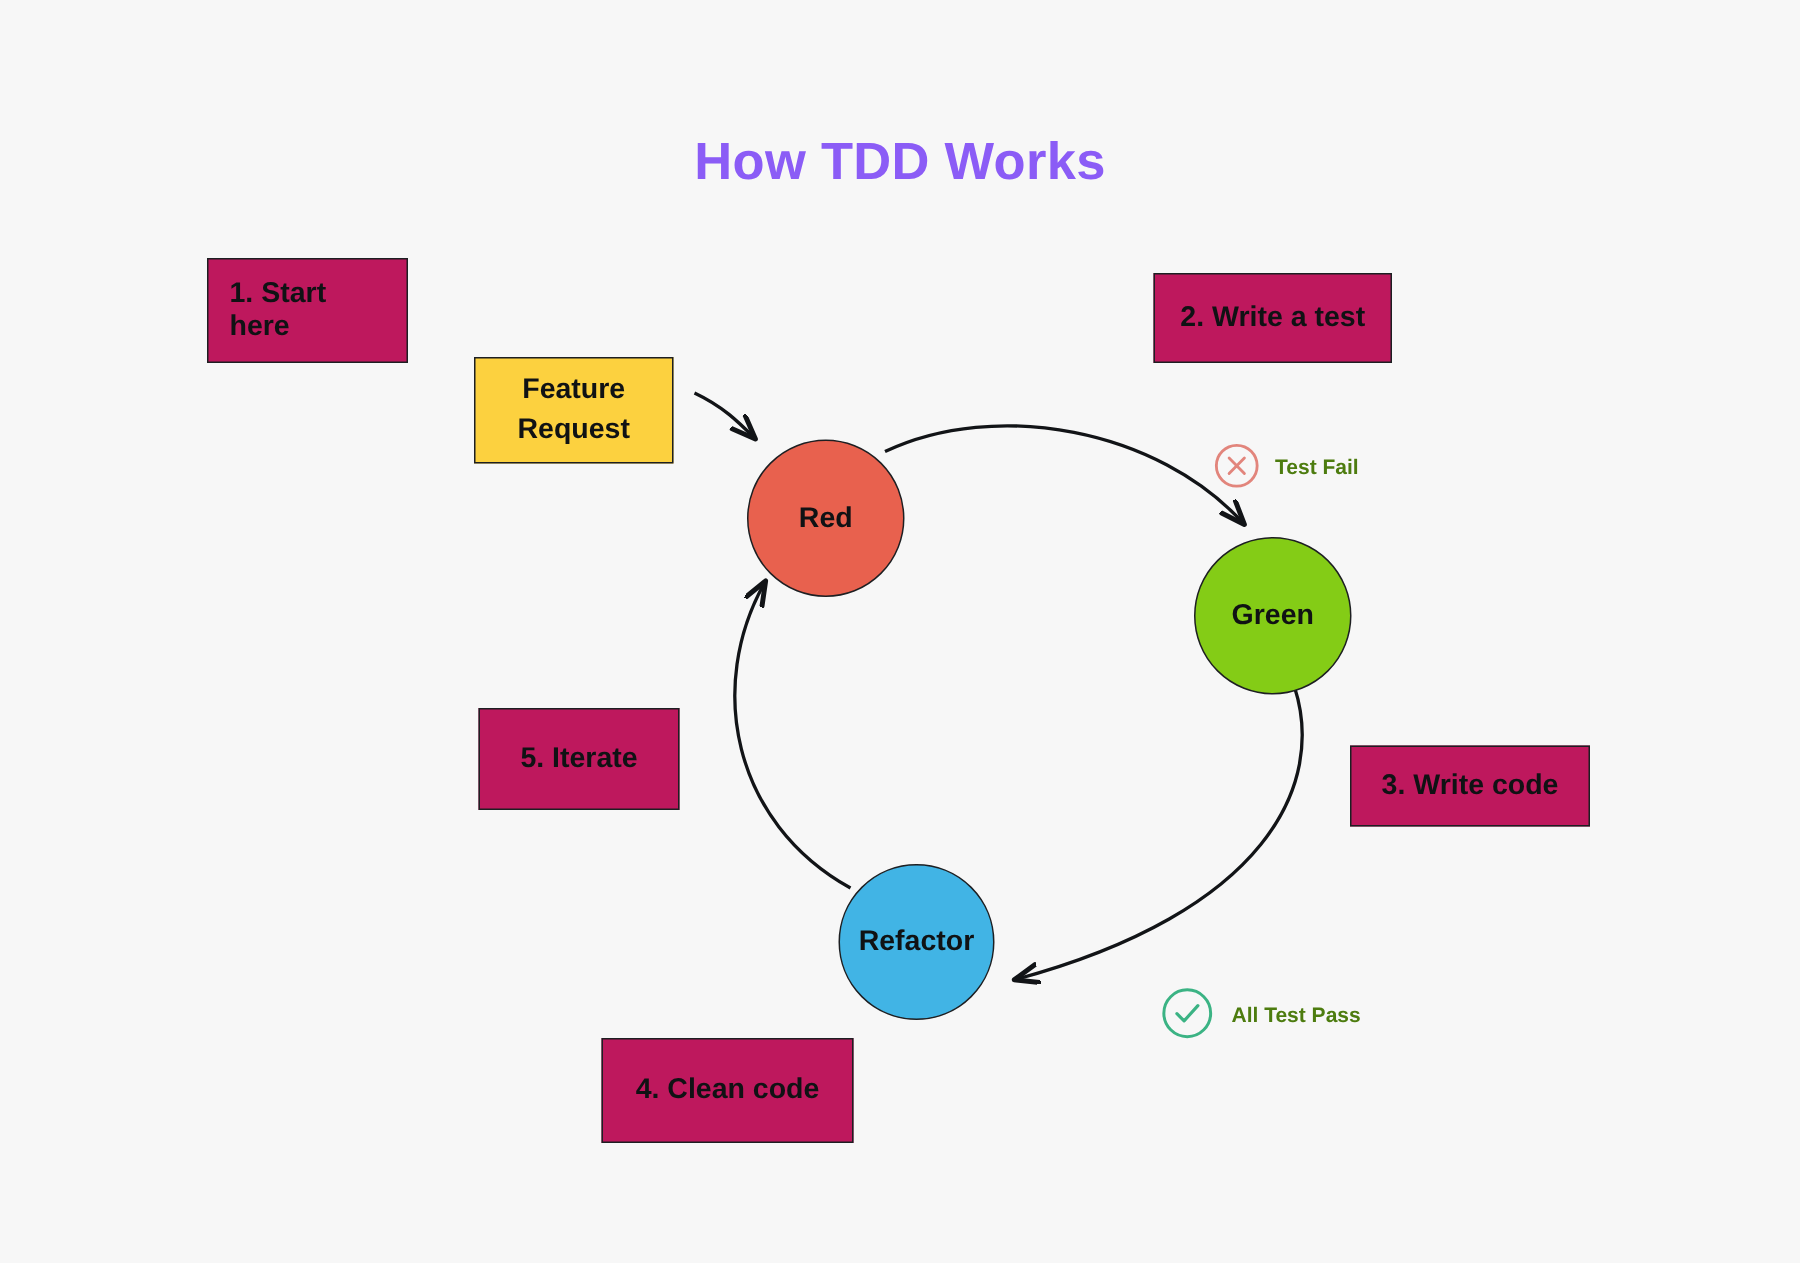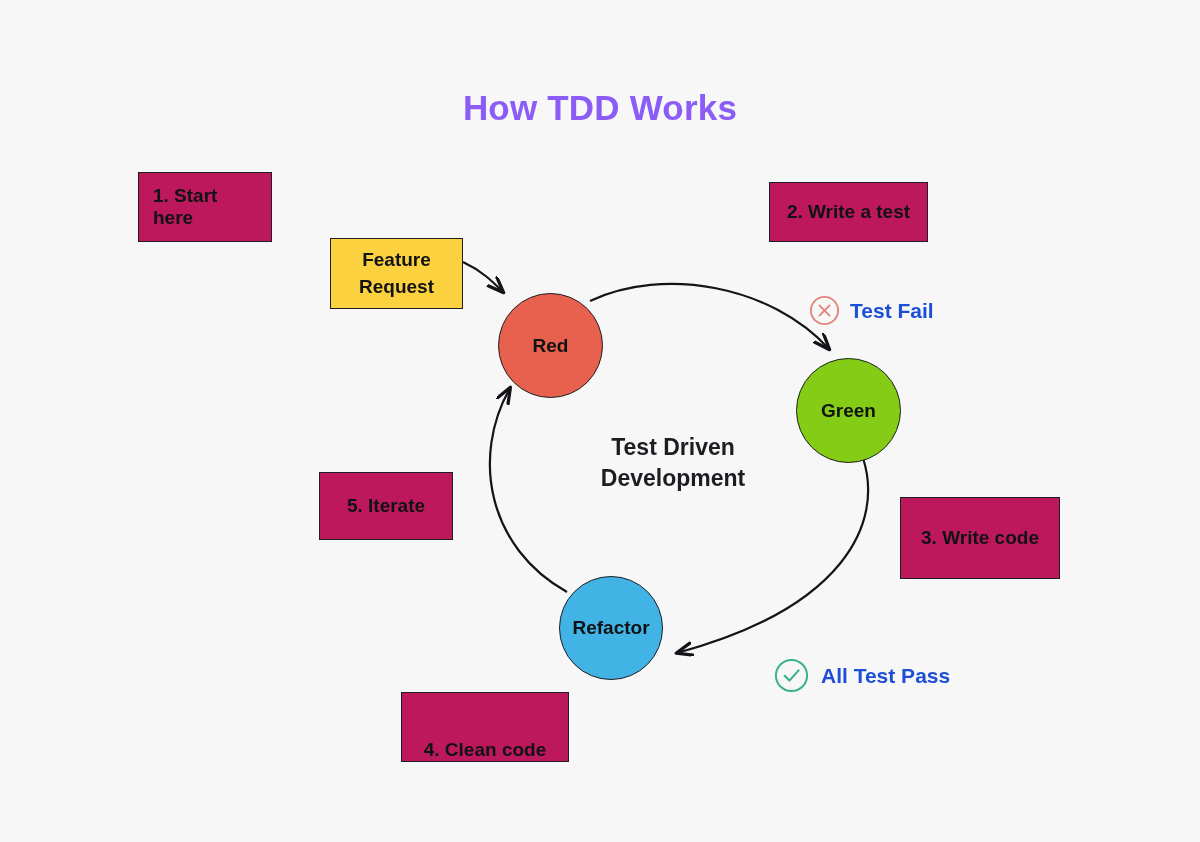--- a/index.html
+++ b/index.html
@@ -95,23 +95,23 @@
     width: 260px;
   }
 
   .status-item {
     position: absolute;
     display: flex;
     align-items: center;
     gap: 9px;
   }
   .status-item .status-text {
-    font-size: 21px;
+    font-size: 14px;
     font-weight: bold;
-    color: #1d4ed8;
+    color: #4d7c0f;
     white-space: nowrap;
   }
   .status-icon { display: block; }
 </style>
 </head>
 <body>
 
 <div id="canvas">
 
   <div class="page-title">How TDD Works</div>
@@ -133,53 +133,49 @@
   </svg>
 
   <div class="note-box" style="left:138px; top:172px; width:134px; height:70px;">
     <span>1. Start here</span>
   </div>
 
   <div class="note-box" style="left:769px; top:182px; width:159px; height:60px;">
     <span>2. Write a test</span>
   </div>
 
-  <div class="note-box" style="left:900px; top:497px; width:160px; height:82px;justify-content:center;">
+  <div class="note-box" style="left:900px; top:497px; width:160px; height:54px;justify-content:center;">
     <span>3. Write code</span>
   </div>
 
-  <div class="note-box" style="left:401px; top:692px; width:168px; height:70px;align-items:flex-end;">
+  <div class="note-box" style="left:401px; top:692px; width:168px; height:70px;">
     <span>4. Clean code</span>
   </div>
 
   <div class="note-box" style="left:319px; top:472px; width:134px; height:68px;">
     <span>5. Iterate</span>
   </div>
 
-  <div class="feature-box" style="left:330px; top:238px; width:133px; height:71px;">
+  <div class="feature-box" style="left:316px; top:238px; width:133px; height:71px;">
     <span>Feature</span>
     <span>Request</span>
   </div>
 
   <div class="node-circle node-red" style="left:498px; top:293px; width:105px; height:105px;align-items:center;">
     <span>Red</span>
   </div>
 
   <div class="node-circle node-green" style="left:796px; top:358px; width:105px; height:105px;">
     <span>Green</span>
   </div>
 
   <div class="node-circle node-blue" style="left:559px; top:576px; width:104px; height:104px;">
     <span>Refactor</span>
   </div>
 
-  <div class="center-label" style="left:543px; top:432px;">
-    <div>Test Driven</div>
-    <div>Development</div>
-  </div>
 
   <div class="status-item" style="left:808px; top:294px;">
     <svg class="status-icon" width="33" height="33" viewBox="0 0 33 33">
       <circle cx="16.5" cy="16.5" r="13.6" fill="none" stroke="#e2857c" stroke-width="1.9"></circle>
       <path d="M11.4,11.4 L21.6,21.6 M21.6,11.4 L11.4,21.6" fill="none" stroke="#e2857c" stroke-width="1.9" stroke-linecap="round"></path>
     </svg>
     <span class="status-text">Test Fail</span>
   </div>
 
   <div class="status-item" style="left:773px; top:657px; gap:11px;">

